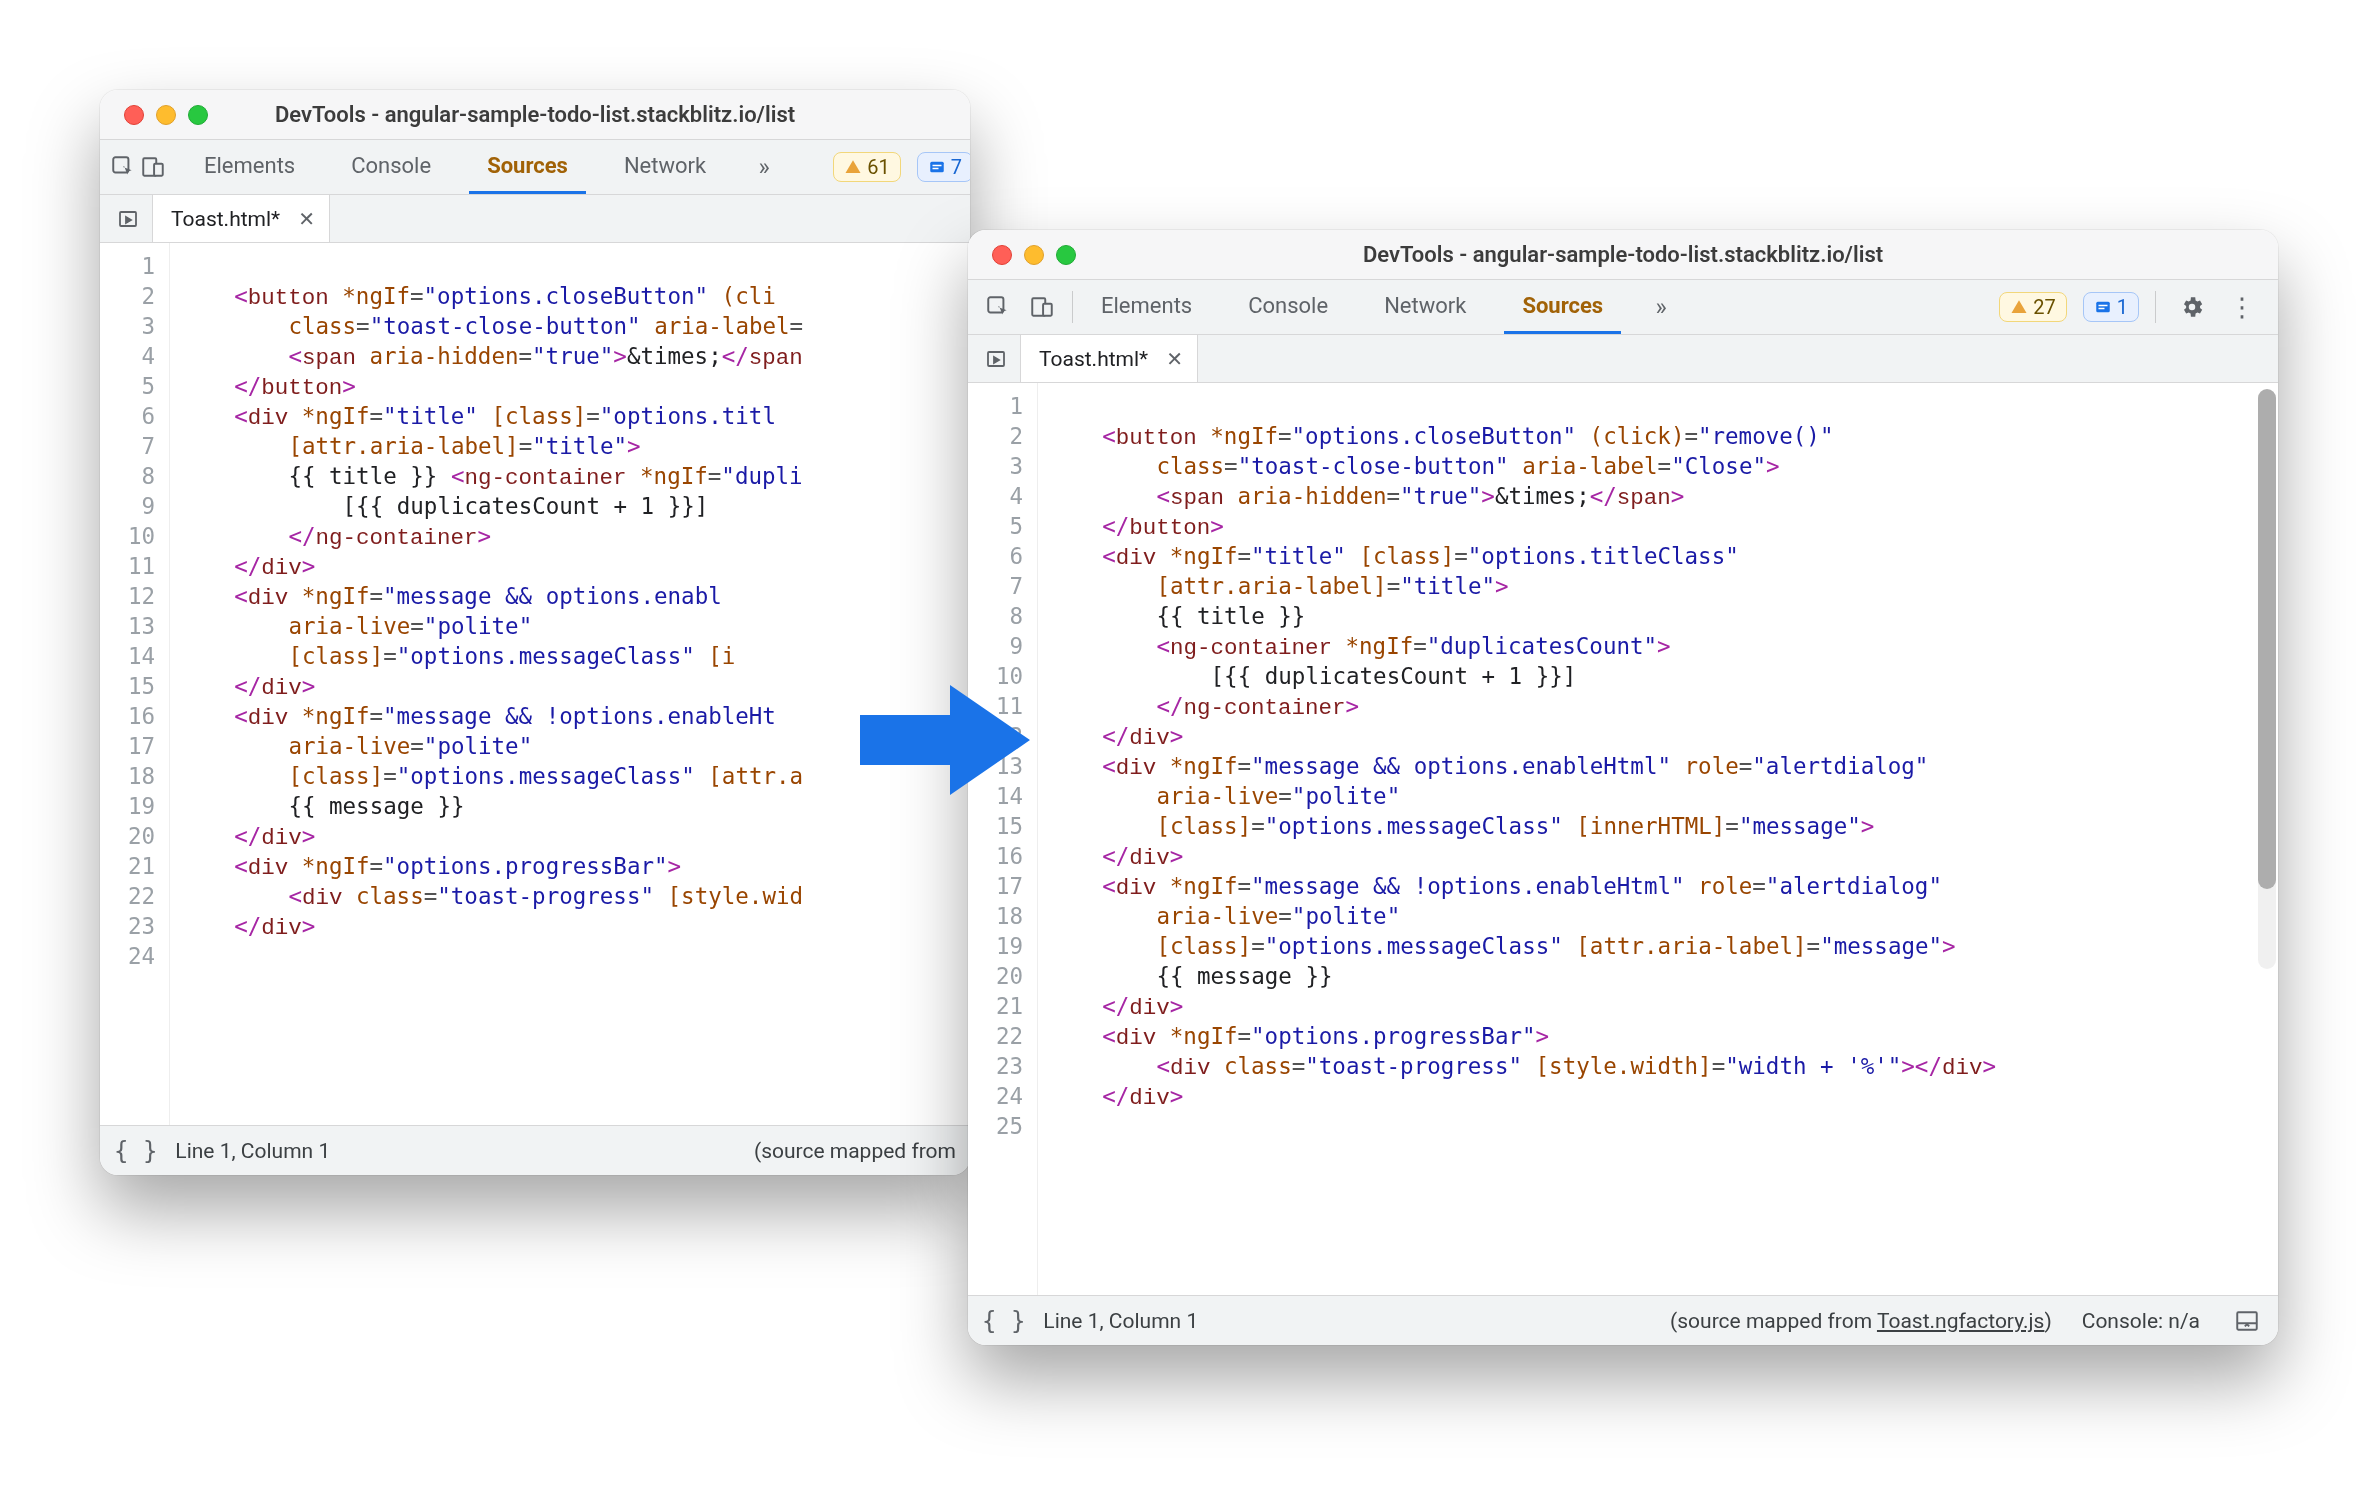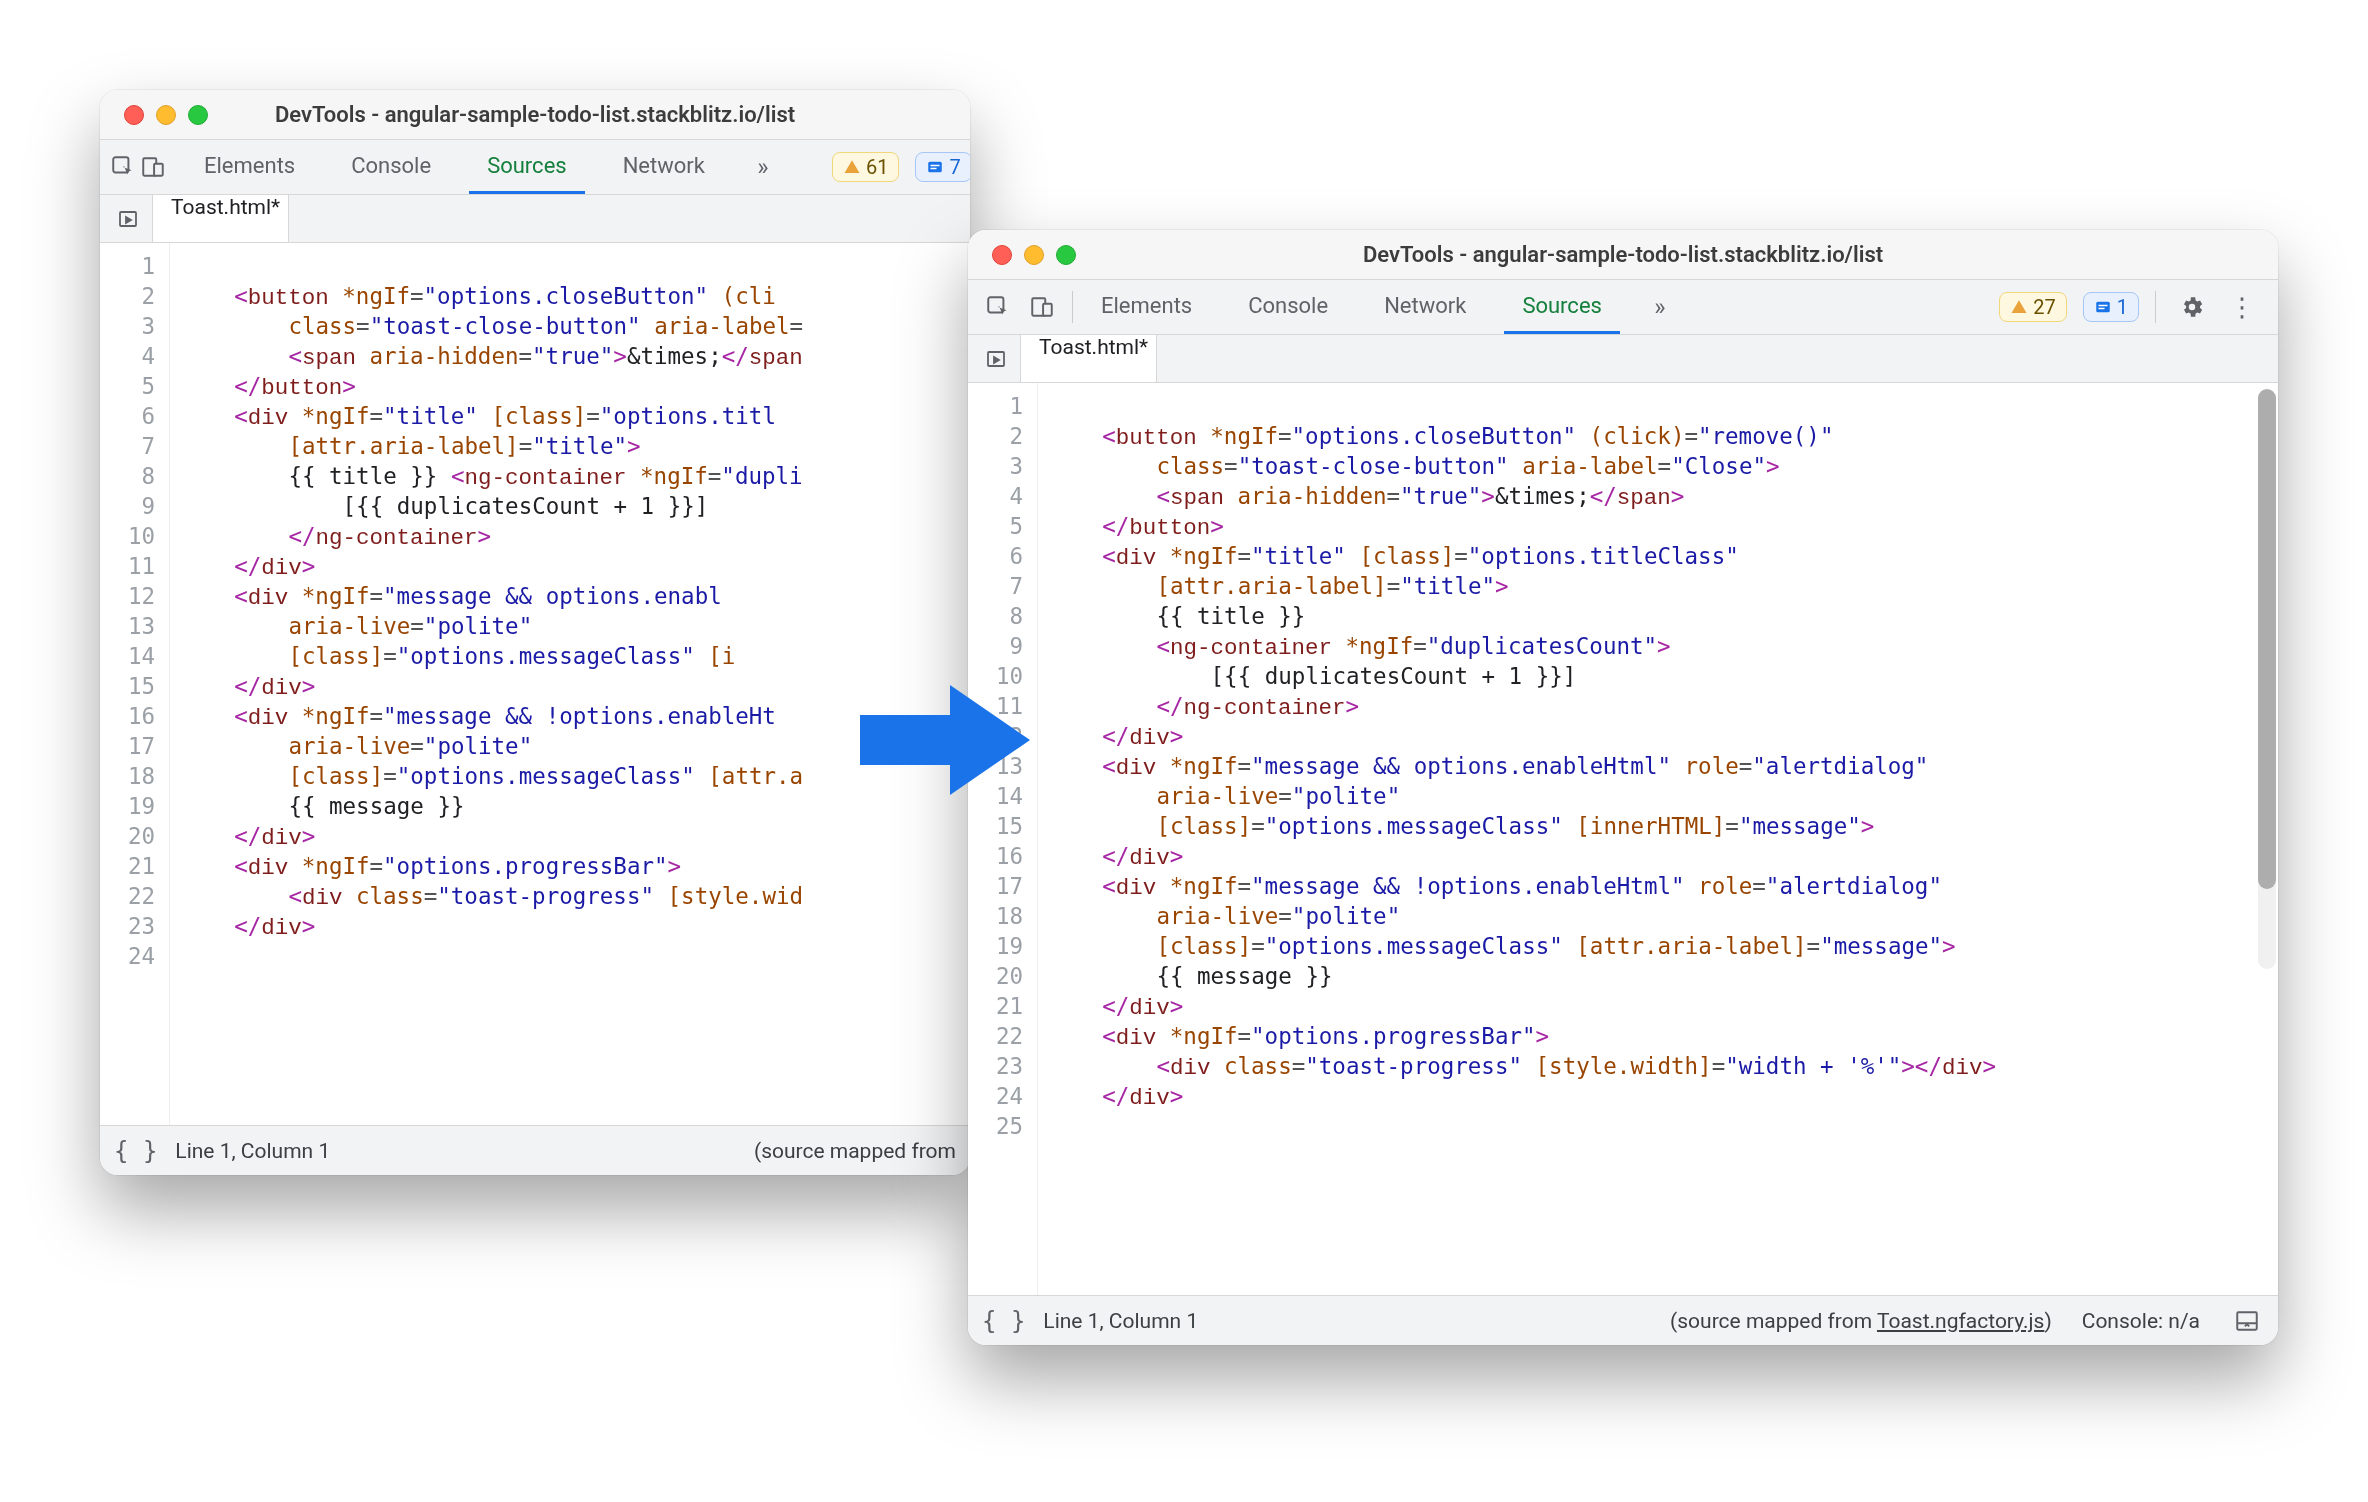--- a/index.html
+++ b/index.html
@@ -68,21 +68,21 @@
   .tab {
     padding: 0 18px;
     height: 100%;
     display: flex;
     align-items: center;
     font-size: 22px;
     color: #5f6368;
     border-bottom: 3px solid transparent;
     cursor: pointer;
   }
-  .tab.active { color: #15803d; border-bottom-color: #1a73e8; font-weight: 400;}
+  .tab.active { color: #a16207; border-bottom-color: #1a73e8; font-weight: 700;}
   .warning-box, .issue-box {
     display: flex; align-items: center; gap: 5px;
     padding: 2px 10px; border-radius: 8px; font-size: 20px;
     border: 1px solid;
   }
   .warning-box { background: #fff8e1; color: #6a5100; border-color: #f2d77a;}
   .issue-box { background: #e8f0fe; color: #1967d2; border-color: #a6c6f7; margin-left: 6px;}
   .toolbar-right { display: flex; align-items: center; gap: 10px; padding-right: 6px; padding-left: 45px; }
   .filetabs {
     height: 48px;
@@ -93,31 +93,30 @@
     padding-left: 8px;
     flex-shrink: 0;
     gap: 0;
   }
   .play-icon {
     width: 40px; height: 40px;
     display: flex; align-items: center; justify-content: center;
     color: #5f6368;
   }
   .filetab {
-    display: flex; align-items: center; gap: 24px;
+    display: flex; align-items: center; gap: 12px;
     background: #fff;
     border: 1px solid #d7d7d8;
     border-bottom: none;
     border-top: none;
     padding: 0 8px 0 18px;
     height: 100%;
     font-size: 21px;
     color: #202124;
     margin-left: 4px;
-    flex-direction: column;
   }
   .filetab .close { color: #5f6368; font-size: 20px; padding: 2px 6px; cursor:pointer; }
   .code-area {
     flex: 1;
     display: flex;
     overflow: hidden;
     font-family: "Menlo", "Consolas", monospace;
     font-size: 22.5px;
     line-height: 30px;
     background: #fff;

